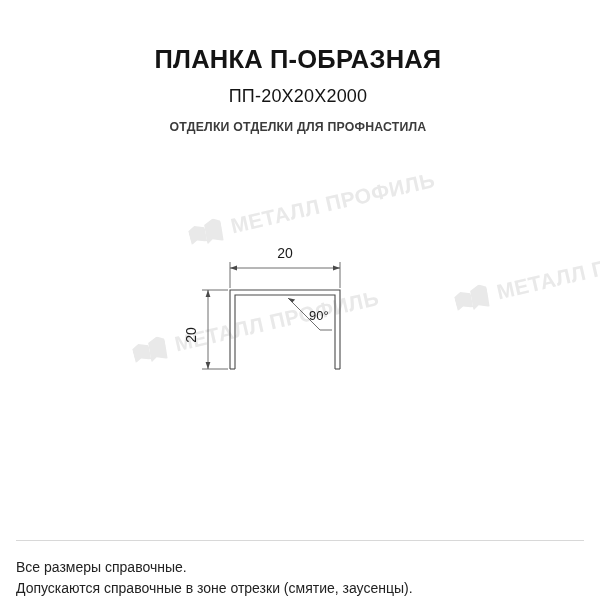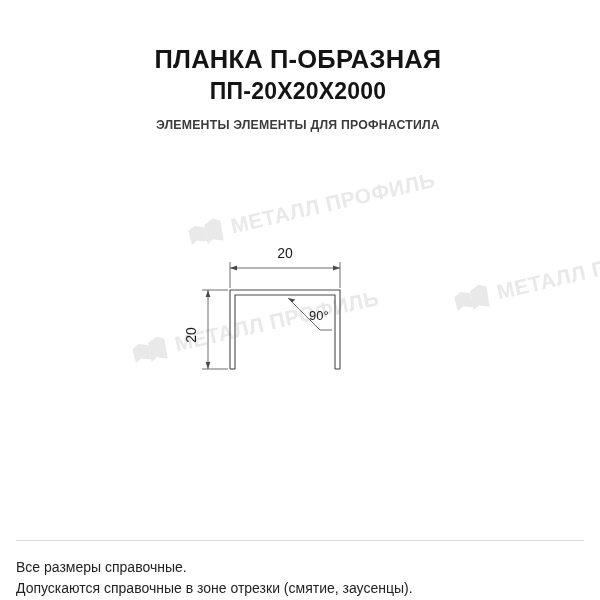--- a/index.html
+++ b/index.html
@@ -30,26 +30,26 @@
     text-align: center;
   }
   .title-1 {
     font-size: 25.5px;
     font-weight: bold;
     letter-spacing: 0.2px;
     line-height: 1.18;
     color: #141414;
   }
   .title-2 {
-    font-size: 23px;
-    font-weight: bold;
+    font-size: 18px;
+    font-weight: normal;
     letter-spacing: 0.2px;
     line-height: 1.18;
     color: #141414;
-    margin-top: 4px;
+    margin-top: 12px;
   }
   .subtitle {
     margin-top: 13px;
     font-size: 12.3px;
     font-weight: bold;
     color: #3b3b3b;
     letter-spacing: 0.2px;
   }
 
   
@@ -132,21 +132,21 @@
   .footer-text div { white-space: nowrap; }
 </style>
 </head>
 <body>
 
 <div class="page">
 
   <div class="header">
     <div class="title-1">ПЛАНКА П-ОБРАЗНАЯ</div>
     <div class="title-2">ПП-20Х20Х2000</div>
-    <div class="subtitle">ЭЛЕМЕНТЫ ЭЛЕМЕНТЫ ДЛЯ ПРОФНАСТИЛА</div>
+    <div class="subtitle">ОТДЕЛКИ ОТДЕЛКИ ДЛЯ ПРОФНАСТИЛА</div>
   </div>
 
   <div class="wm wm-1">
     <span class="wm-mark"></span>
     <span class="wm-text">МЕТАЛЛ ПРОФИЛЬ</span>
   </div>
   <div class="wm wm-2">
     <span class="wm-mark"></span>
     <span class="wm-text">МЕТАЛЛ ПРОФИЛЬ</span>
   </div>

